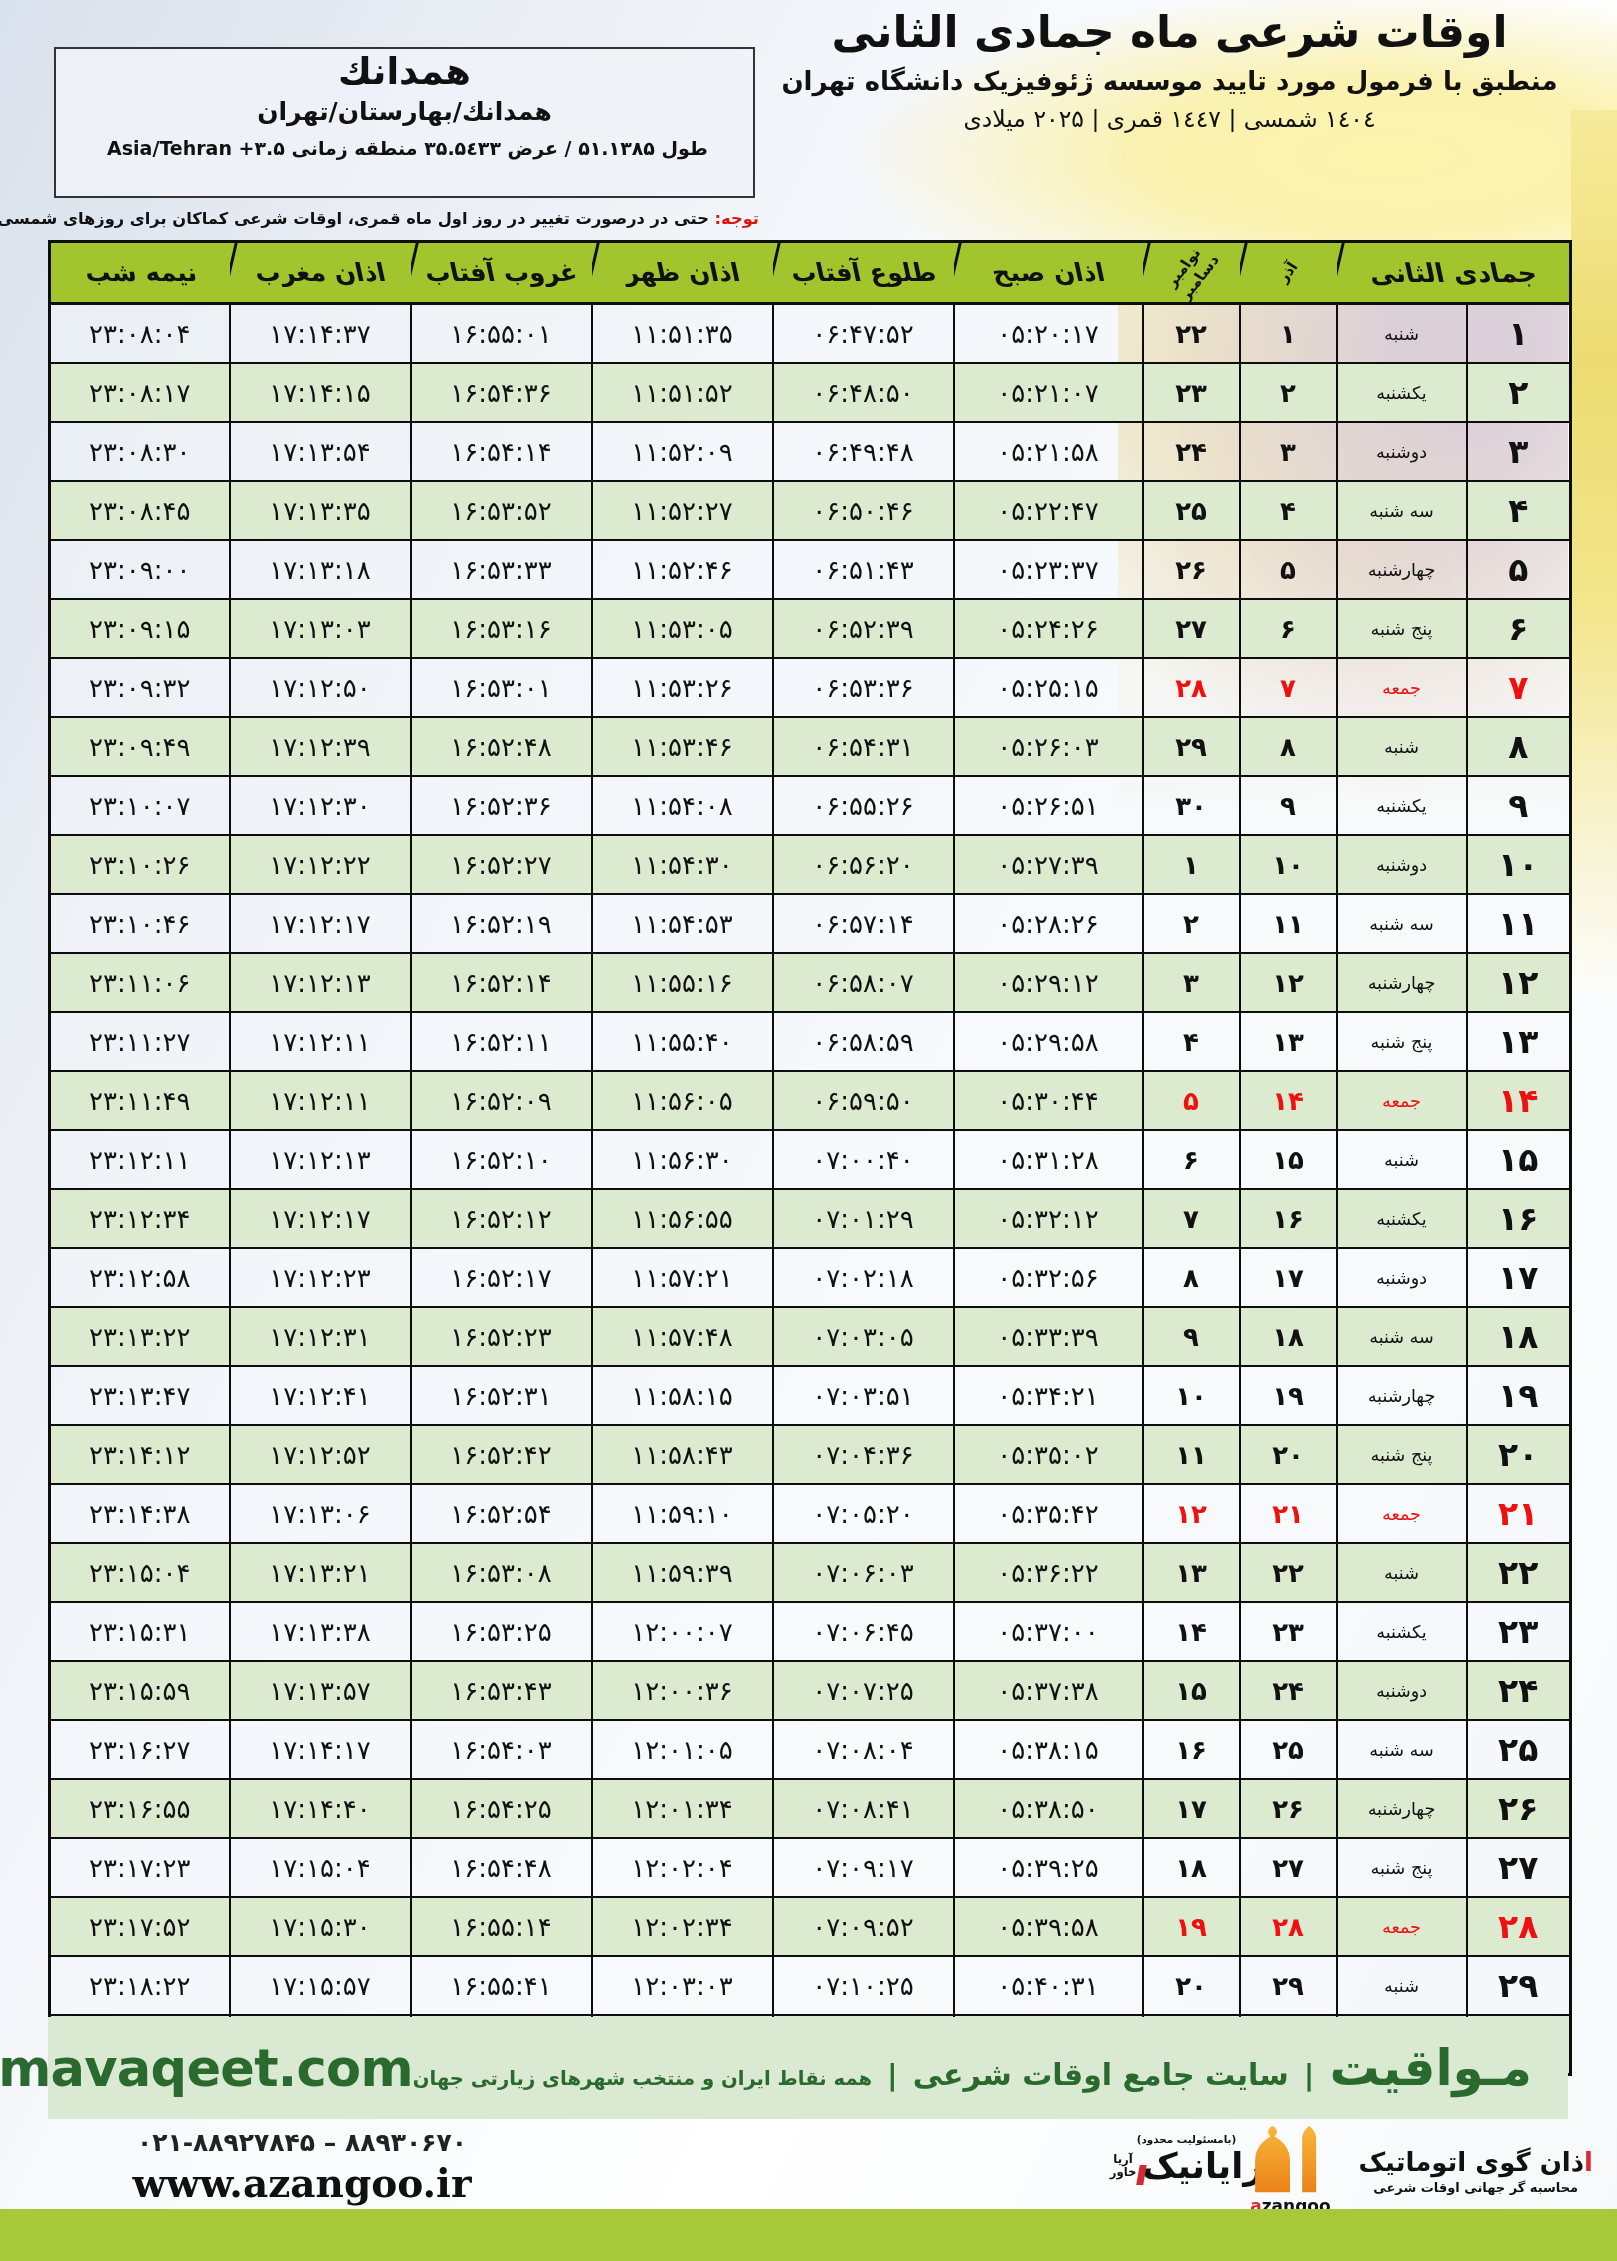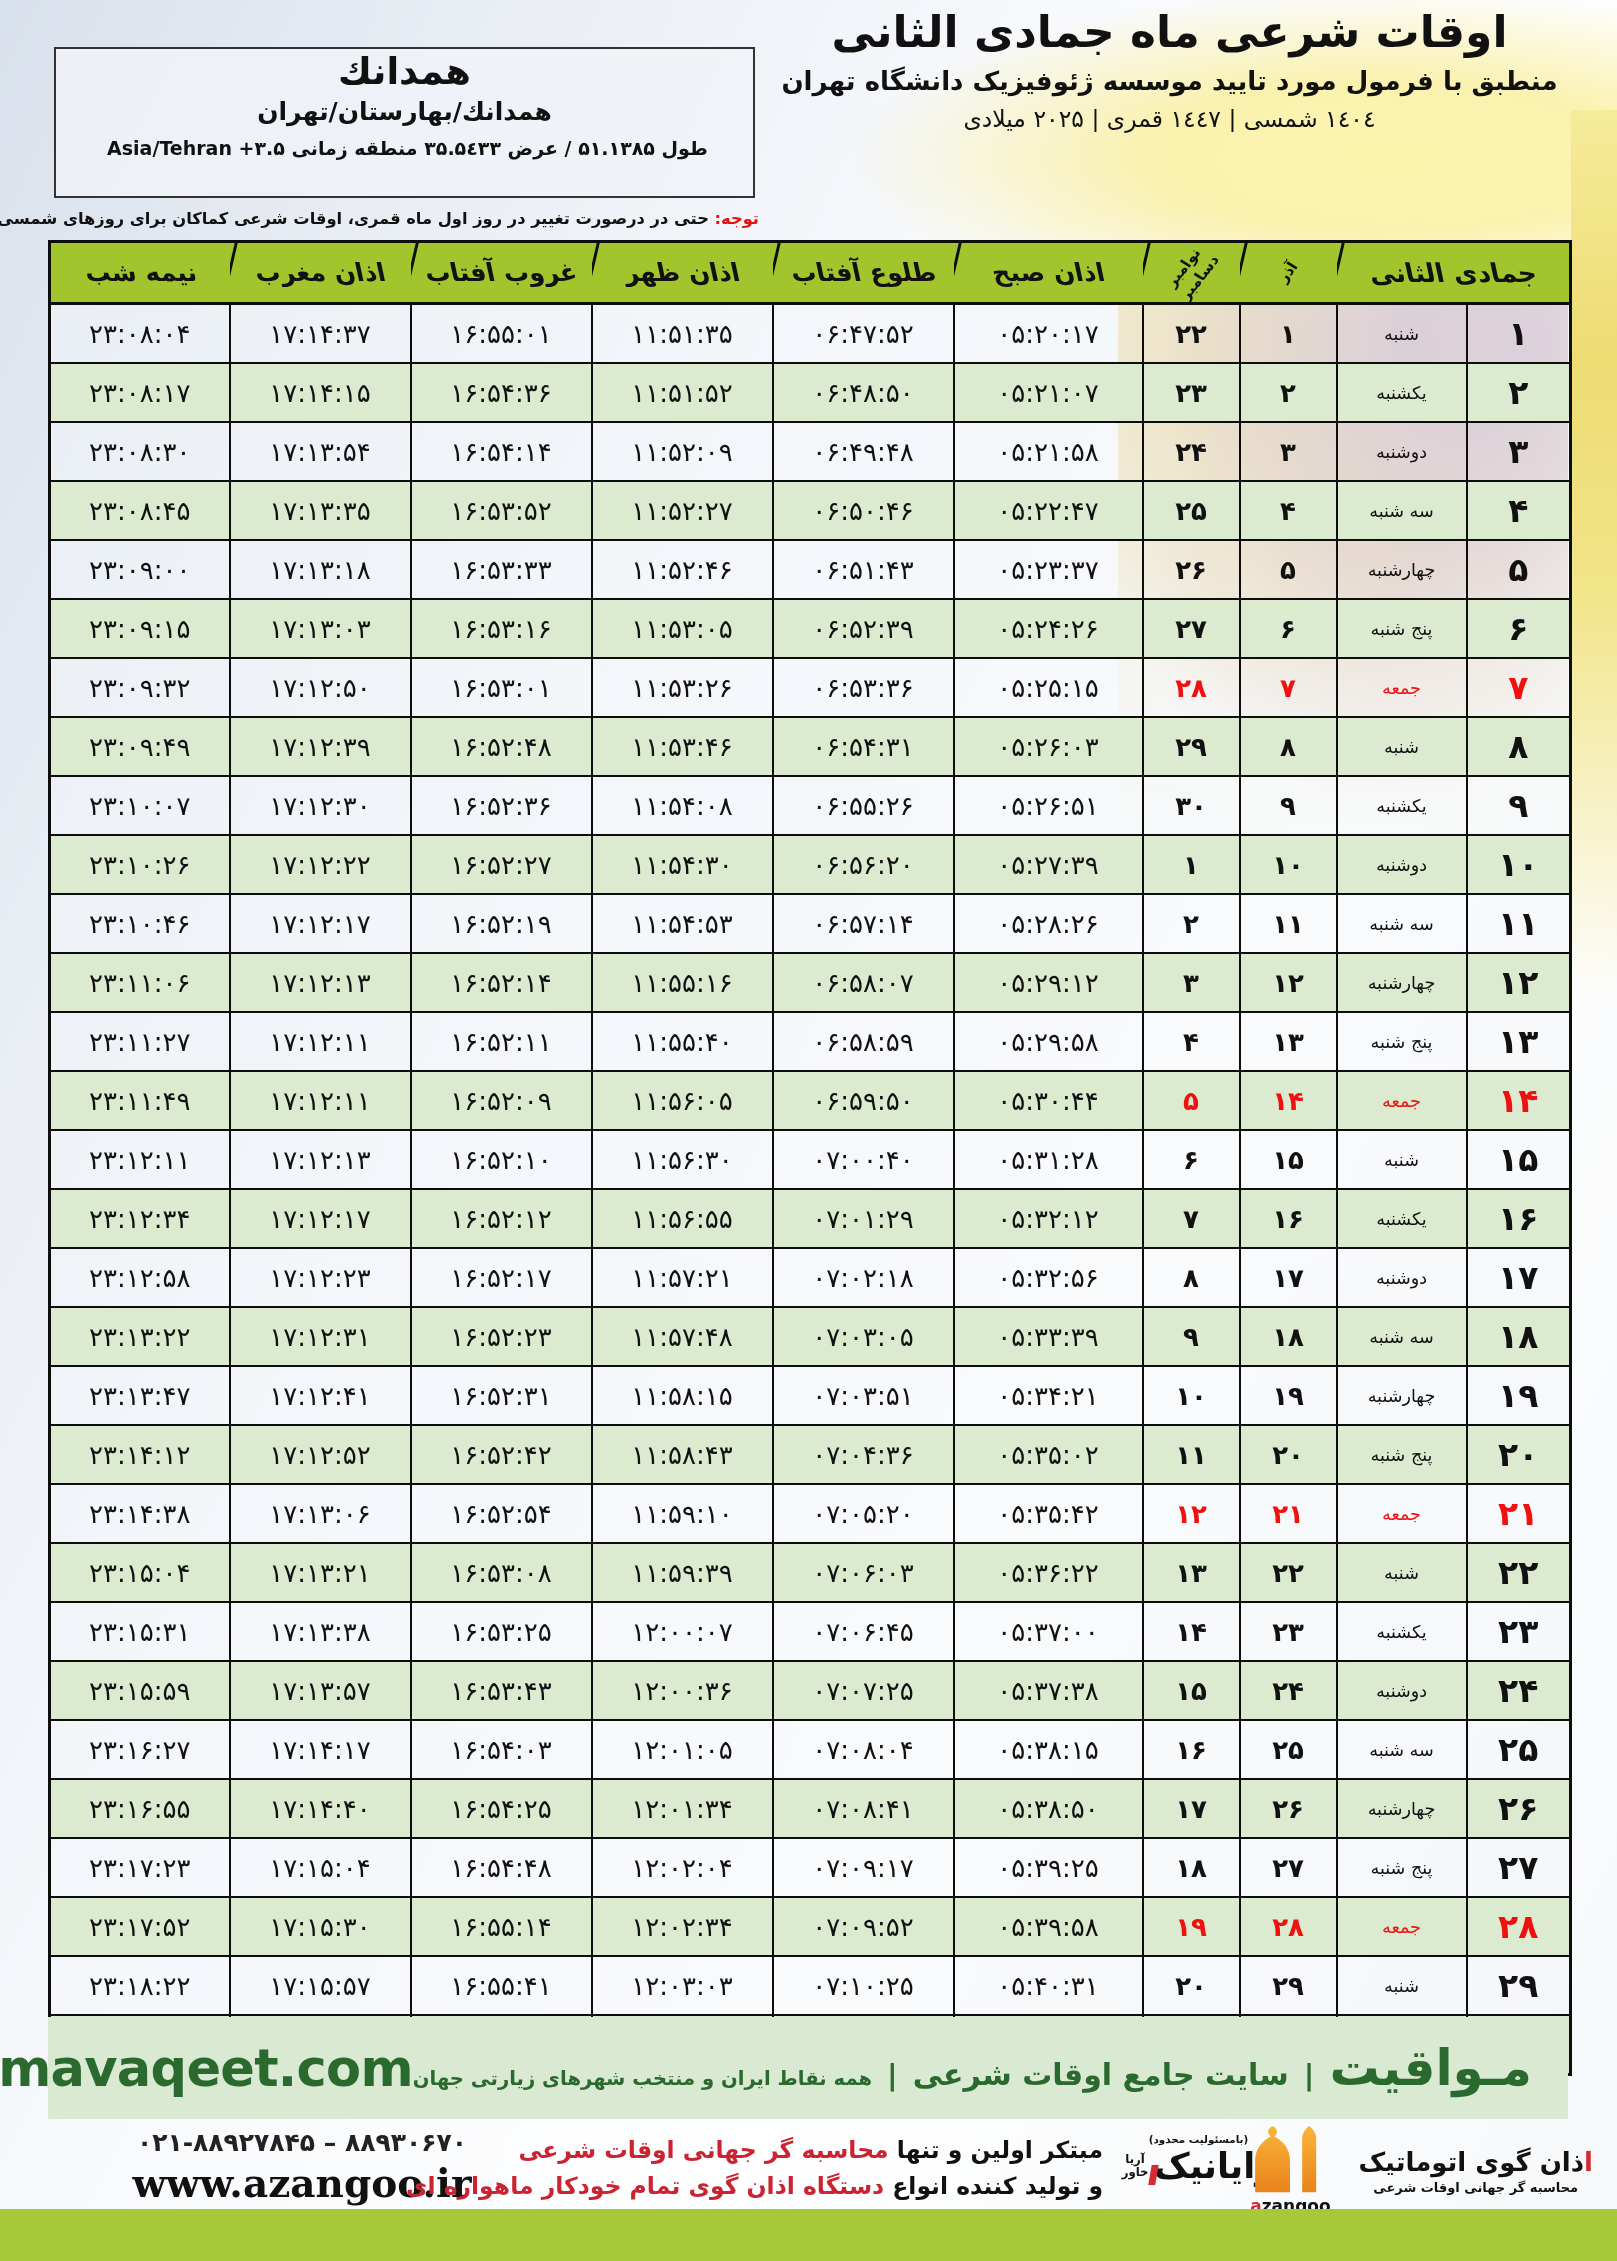--- a/index.html
+++ b/index.html
@@ -59,21 +59,21 @@
   .band-desc{font-size:30px;font-weight:700;}
   .band-cov{font-size:19.6px;font-weight:700;}
   .band-url{font-size:51px;font-weight:700;direction:ltr;letter-spacing:-0.7px;}
   
   .phone-block{position:absolute;left:52px;top:2128px;width:502px;text-align:center;z-index:2;}
   .phone{font-size:25px;font-weight:700;color:#222;direction:ltr;}
   .site{font-size:39px;font-weight:700;font-family:"DejaVu Serif",serif;margin-top:2.6px;}
   .maker{position:absolute;right:514px;top:2132px;text-align:right;font-size:23.5px;font-weight:700;
     line-height:1.55;z-index:2;white-space:nowrap;}
   .maker .red{color:#cc2333;}
-  .rayanik{position:absolute;right:340px;top:2133px;width:157px;text-align:center;z-index:2;}
+  .rayanik{position:absolute;right:352px;top:2133px;width:157px;text-align:center;z-index:2;}
   .rayanik-note{font-size:10.4px;font-weight:700;}
   .rayanik-row{display:flex;flex-direction:row;justify-content:center;align-items:center;gap:5.2px;margin-top:1.3px;}
   .rayanik-name{font-size:35px;font-weight:700;position:relative;}
   .rayanik-name i{position:absolute;left:-3.9px;bottom:1.3px;width:6.5px;height:19.6px;background:#d42a33;
     transform:skewX(-10deg);}
   .rayanik-sub{display:flex;flex-direction:column;font-size:11.7px;font-weight:700;line-height:1.1;}
   .azangoo{position:absolute;right:24px;top:2126px;display:flex;flex-direction:row;align-items:center;
     gap:26px;z-index:2;}
   .az-texts{text-align:center;}
   .az-title{font-size:26px;font-weight:700;white-space:nowrap;}
@@ -508,24 +508,20 @@
       <span class="band-cov">همه نقاط ایران و منتخب شهرهای زیارتی جهان</span>
     </div>
     <div class="band-url">mavaqeet.com</div>
   </div>
 
   <div class="phone-block">
     <div class="phone">۰۲۱-۸۸۹۲۷۸۴۵ – ۸۸۹۳۰۶۷۰</div>
     <div class="site">www.azangoo.ir</div>
   </div>
 
-  <div class="maker">
-    <div><span>مبتکر اولین و تنها </span><span class="red">محاسبه گر جهانی اوقات شرعی</span></div>
-    <div><span>و تولید کننده انواع </span><span class="red">دستگاه اذان گوی تمام خودکار ماهواره ای</span></div>
-  </div>
 
   <div class="rayanik">
     <div class="rayanik-note">(بامسئولیت محدود)</div>
     <div class="rayanik-row">
       <div class="rayanik-name"><span>رایانیک</span><i></i></div>
       <div class="rayanik-sub">
         <span>آریا</span>
           <span>خاور</span>
       </div>
     </div>

